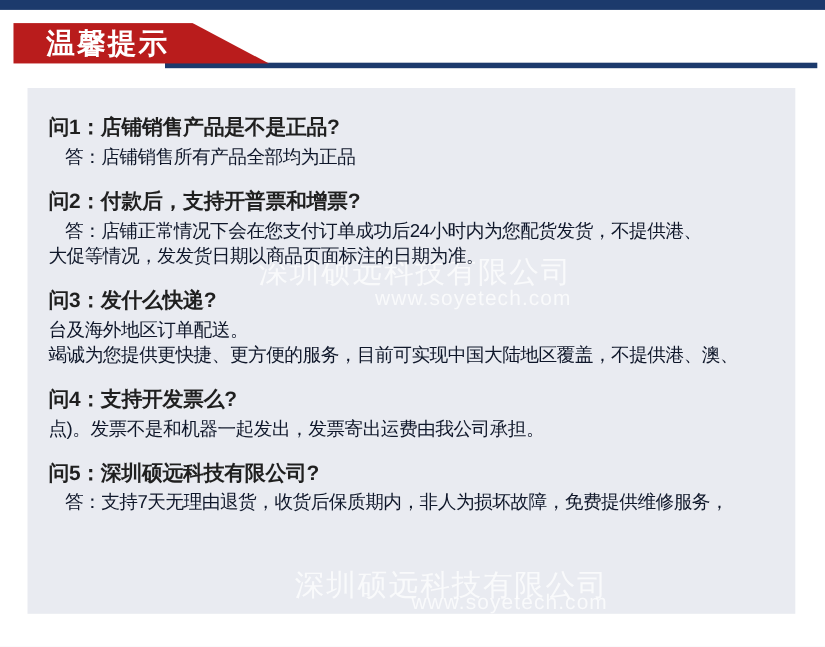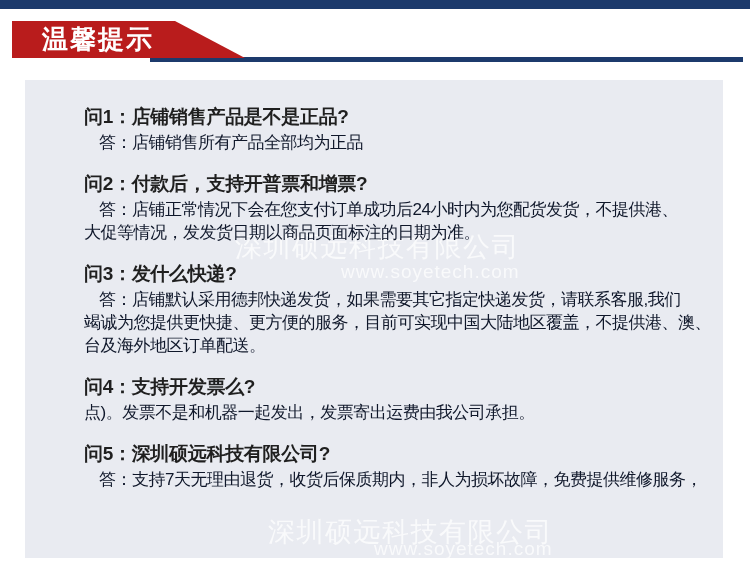--- a/index.html
+++ b/index.html
@@ -43,21 +43,21 @@
     z-index: 2;
   }
   .panel {
     position: absolute;
     top: 80px; left: 25px;
     width: 698px; height: 478px;
     background: #e9ebf1;
     padding: 25px 14px 0 19px;
   }
   .panel-inner { position: relative; z-index: 1; }
-  .section { margin-bottom: 18px; margin-left: 40px; }
+  .section { margin-bottom: 18px; }
   .question {
     font-size: 19px;
     font-weight: bold;
     color: #1f1f1f;
     line-height: 23px;
     margin-bottom: 3px;
     white-space: nowrap;
     letter-spacing: -0.3px;
   }
   .answer-line {
@@ -109,23 +109,22 @@
     </div>
 
     <div class="section">
       <div class="question">问2：付款后，支持开普票和增票?</div>
       <div class="answer-line first">答：店铺正常情况下会在您支付订单成功后24小时内为您配货发货，不提供港、</div>
       <div class="answer-line">大促等情况，发发货日期以商品页面标注的日期为准。</div>
     </div>
 
     <div class="section">
       <div class="question">问3：发什么快递?</div>
-      <div class="answer-line first">答：店铺默认采用德邦快递发货，如果需要其它指定快递发货，请联系客服,我们</div>
+      <div class="answer-line">台及海外地区订单配送。</div>
       <div class="answer-line">竭诚为您提供更快捷、更方便的服务，目前可实现中国大陆地区覆盖，不提供港、澳、</div>
-      <div class="answer-line">台及海外地区订单配送。</div>
     </div>
 
     <div class="section">
       <div class="question">问4：支持开发票么?</div>
       <div class="answer-line">点)。发票不是和机器一起发出，发票寄出运费由我公司承担。</div>
     </div>
 
     <div class="section">
       <div class="question">问5：深圳硕远科技有限公司?</div>
       <div class="answer-line first">答：支持7天无理由退货，收货后保质期内，非人为损坏故障，免费提供维修服务，</div>

